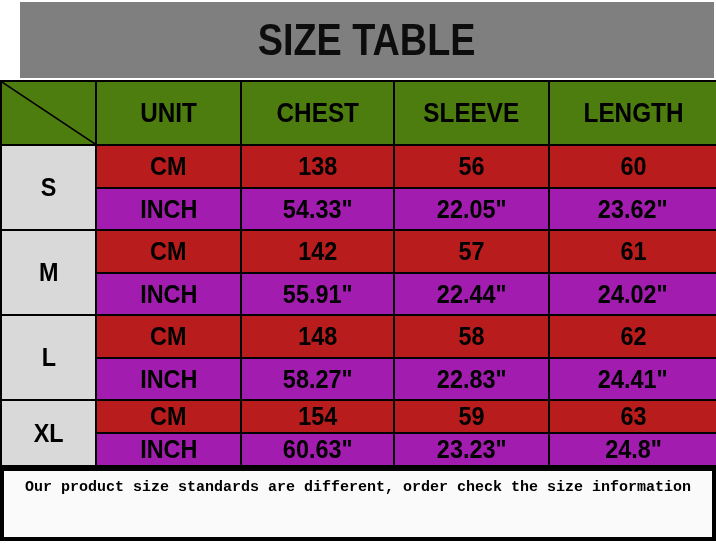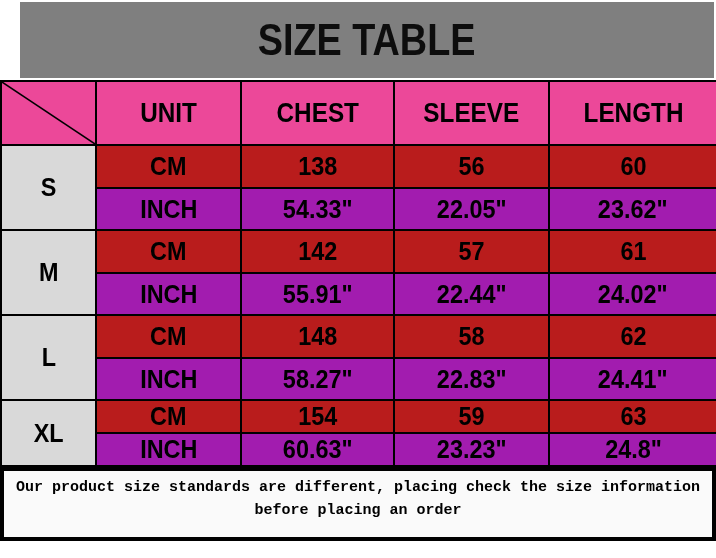--- a/index.html
+++ b/index.html
@@ -51,21 +51,21 @@
     color: #000000;
     font-weight: bold;
     padding: 0;
     overflow: hidden;
   }
   table.size-table .txt {
     display: inline-block;
     transform: scaleX(0.9);
     white-space: nowrap;
   }
-  .hdr-row td { height: 62px; background: #ec4899; font-size: 27px; }
+  .hdr-row td { height: 62px; background: #4d7c0f; font-size: 27px; }
   .diag-cell { background: #ffffff; position: relative; }
   .diag-cell svg { position: absolute; left: 0; top: 0; width: 100%; height: 100%; display: block; }
   .size-cell { background: #d9d9d9; font-size: 31px; }
   .row-cm td { height: 41px; background: #b91c1c; font-size: 26px; }
   .row-inch td { height: 40px; background: #a21caf; font-size: 26px; }
   .row-cm td.size-cell { background: #d9d9d9; }
   tr.short-cm td { height: 31px; }
   tr.short-inch td { height: 27px; }
 
   
@@ -170,17 +170,16 @@
       <tr class="row-inch short-inch">
         <td><span class="txt">INCH</span></td>
         <td><span class="txt">60.63"</span></td>
         <td><span class="txt">23.23"</span></td>
         <td><span class="txt">24.8"</span></td>
       </tr>
     </tbody>
   </table>
 
   <div class="note-box" style="background: rgb(250, 250, 250);">
-    <div class="note-line">Our product size standards are different, placing check the size information</div>
-    <div class="note-line">before placing an order</div>
+    <div class="note-line">Our product size standards are different, order check the size information</div>
   </div>
 
 </div>
 
 </body></html>

